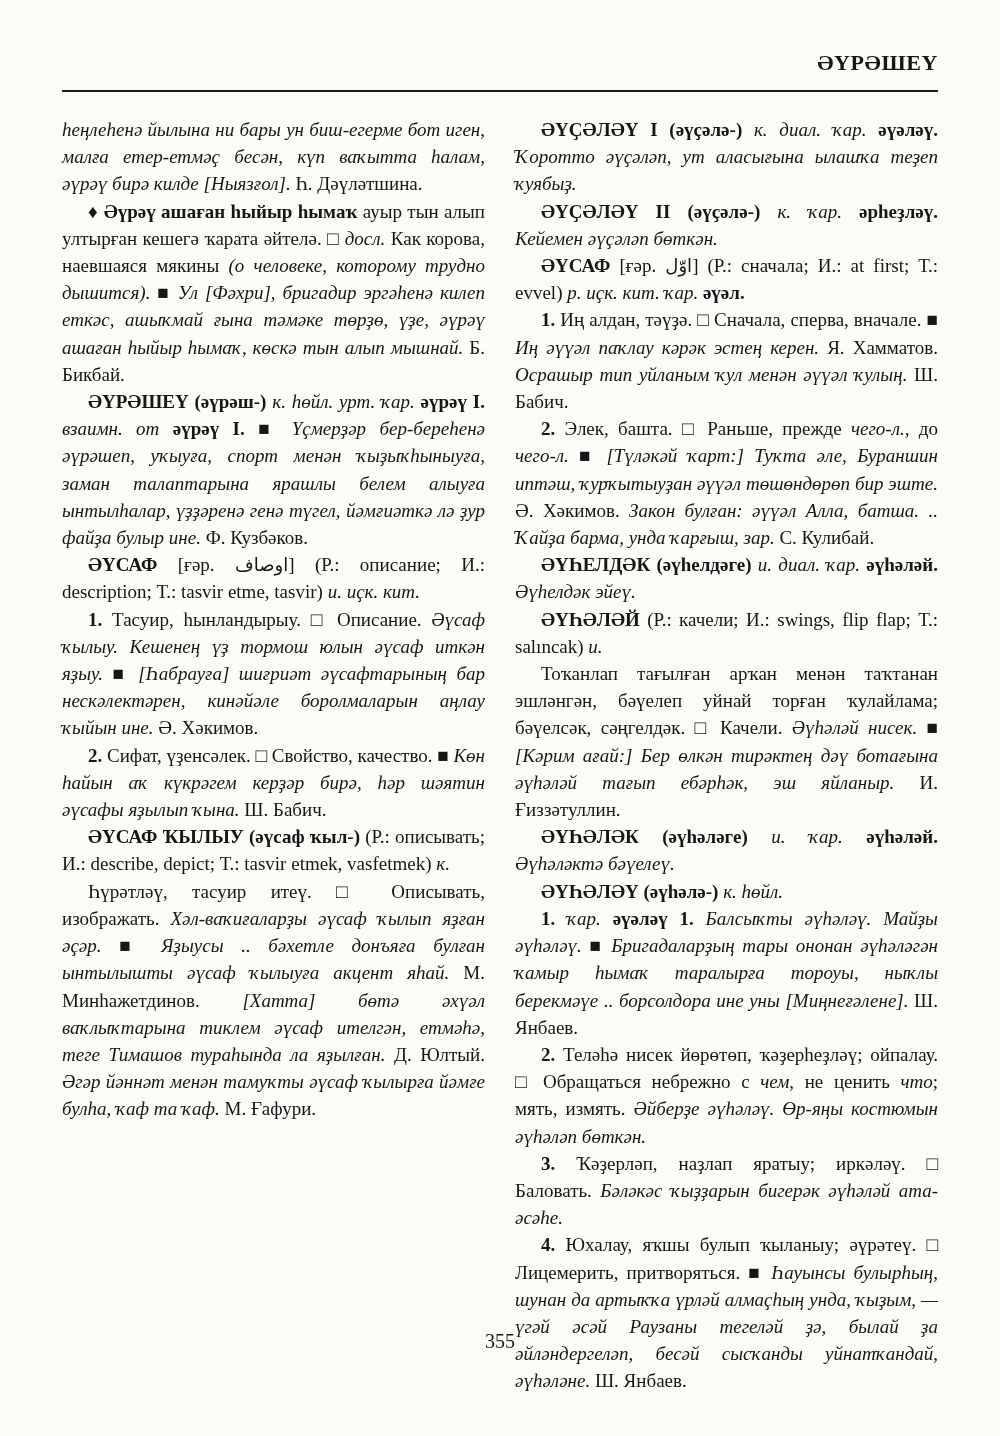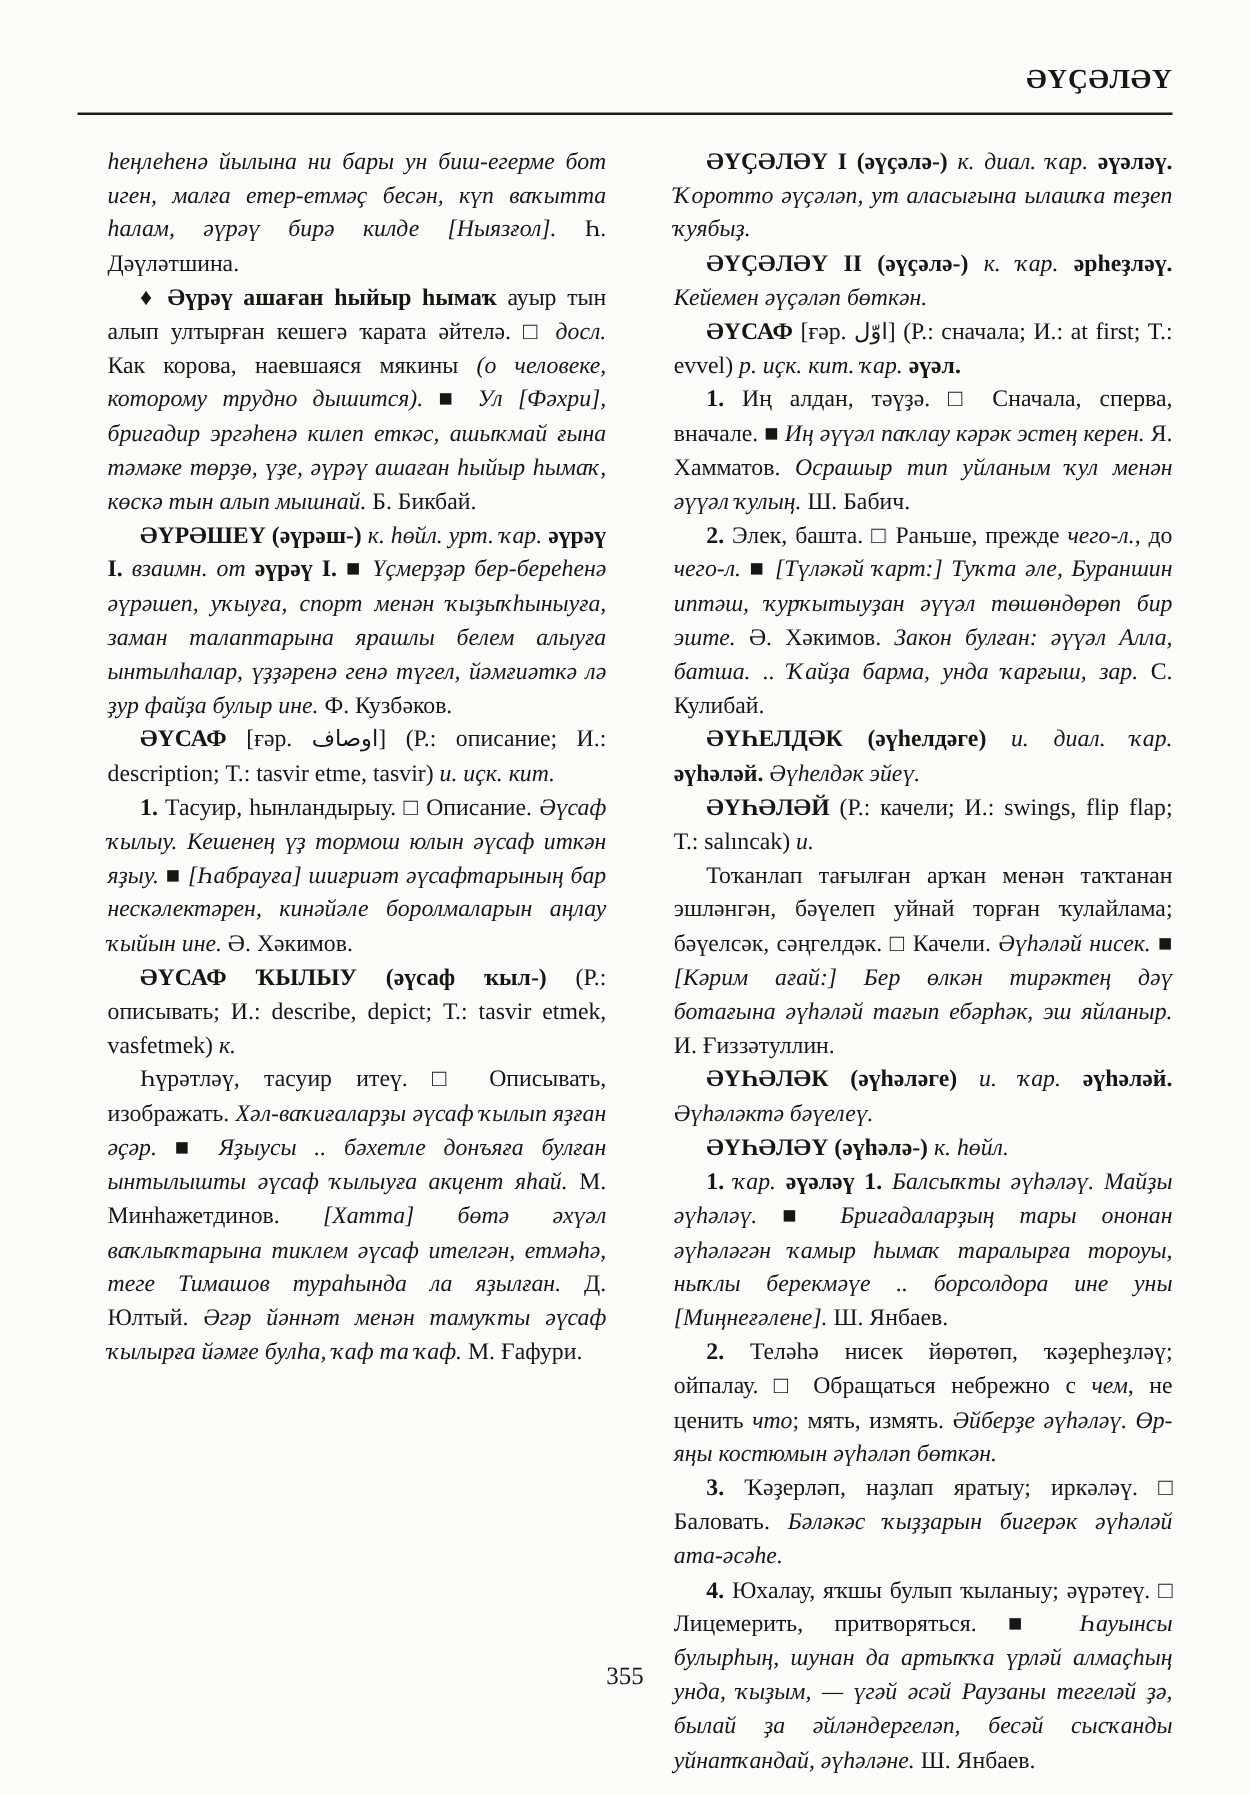--- a/index.html
+++ b/index.html
@@ -31,45 +31,46 @@
     width:876px;
     display:flex;
     gap:30px;
   }
   .col{
     width:423px;
     font-size:19px;
     line-height:27.2px;
     text-align:justify;
   }
-  .para{text-align:justify;margin-left:24px;}
+  .para{text-align:justify;}
   .para.indent{text-indent:26px;}
   .seg-b{font-weight:bold;}
   .seg-i{font-style:italic;}
   .seg-ar{font-family:"DejaVu Sans",sans-serif;font-size:0.95em;}
   .page-number{
     position:absolute;
     top:1330px;left:62px;width:876px;
     text-align:center;
     font-size:20px;
   }
 </style>
 </head>
 <body>
 
 <div class="page">
-  <div class="running-head">ӘҮҪӘЛӘҮ</div>
+  <div class="running-head">ӘҮРӘШЕҮ</div>
   <div class="head-rule"></div>
   <div class="columns">
     <div class="col">
         <div class="para"><span class="seg-i">һеңлеһенә йылына ни бары ун биш-егерме бот иген, малға етер-етмәҫ бесән, күп ваҡытта һалам, әүрәү бирә килде [Ныязғол].</span><span> Һ. Дәүләтшина.</span></div>
         <div class="para indent"><span class="seg-b">♦ </span><span class="seg-b">Әүрәү ашаған һыйыр һымаҡ</span><span> ауыр тын алып ултырған кешегә ҡарата әйтелә. □ </span><span class="seg-i">досл.</span><span> Как корова, наевшаяся мякины </span><span class="seg-i">(о человеке, которому трудно дышится).</span><span> ■ </span><span class="seg-i">Ул [Фәхри], бригадир эргәһенә килеп еткәс, ашыҡмай ғына тәмәке төрҙө, үҙе, әүрәү ашаған һыйыр һымаҡ, көскә тын алып мышнай.</span><span> Б. Бикбай.</span></div>
         <div class="para indent"><span class="seg-b">ӘҮРӘШЕҮ (әүрәш-) </span><span class="seg-i">к. һөйл. урт. ҡар. </span><span class="seg-b">әүрәү I. </span><span class="seg-i">взаимн. от </span><span class="seg-b">әүрәү I.</span><span> ■ </span><span class="seg-i">Үҫмерҙәр бер-береһенә әүрәшеп, уҡыуға, спорт менән ҡыҙыҡһыныуға, заман талаптарына ярашлы белем алыуға ынтылһалар, үҙҙәренә генә түгел, йәмғиәткә лә ҙур файҙа булыр ине.</span><span> Ф. Кузбәков.</span></div>
         <div class="para indent"><span class="seg-b">ӘҮСАФ</span><span> [ғәр. </span><span class="seg-ar">اوصاف</span><span>] (Р.: описание; И.: description; Т.: tasvir etme, tasvir) </span><span class="seg-i">и. иҫк. кит.</span></div>
         <div class="para indent"><span class="seg-b">1.</span><span> Тасуир, һынландырыу. □ Описание. </span><span class="seg-i">Әүсаф ҡылыу. Кешенең үҙ тормош юлын әүсаф иткән яҙыу.</span><span> ■ </span><span class="seg-i">[Һабрауға] шиғриәт әүсафтарының бар нескәлектәрен, кинәйәле боролмаларын аңлау ҡыйын ине.</span><span> Ә. Хәкимов.</span></div>
+        <div class="para indent"><span class="seg-b">2.</span><span> Сифат, үҙенсәлек. □ Свойство, качество. ■ </span><span class="seg-i">Көн һайын аҡ күкрәгем керҙәр бирә, һәр шәятин әүсафы яҙылып ҡына.</span><span> Ш. Бабич.</span></div>
         <div class="para indent"><span class="seg-b">ӘҮСАФ ҠЫЛЫУ (әүсаф ҡыл-)</span><span> (Р.: описывать; И.: describe, depict; Т.: tasvir etmek, vasfetmek) </span><span class="seg-i">к.</span></div>
         <div class="para indent"><span>Һүрәтләү, тасуир итеү. □ Описывать, изображать. </span><span class="seg-i">Хәл-ваҡиғаларҙы әүсаф ҡылып яҙған әҫәр.</span><span> ■ </span><span class="seg-i">Яҙыусы .. бәхетле донъяға булған ынтылышты әүсаф ҡылыуға акцент яһай.</span><span> М. Минһажетдинов. </span><span class="seg-i">[Хатта] бөтә әхүәл ваҡлыҡтарына тиклем әүсаф ителгән, етмәһә, теге Тимашов тураһында ла яҙылған.</span><span> Д. Юлтый. </span><span class="seg-i">Әгәр йәннәт менән тамуҡты әүсаф ҡылырға йәмғе булһа, ҡаф та ҡаф.</span><span> М. Ғафури.</span></div>
       </div>
     <div class="col">
         <div class="para indent"><span class="seg-b">ӘҮҪӘЛӘҮ I (әүҫәлә-) </span><span class="seg-i">к. диал. ҡар. </span><span class="seg-b">әүәләү. </span><span class="seg-i">Ҡоротто әүҫәләп, ут аласығына ылашҡа теҙеп ҡуябыҙ.</span></div>
         <div class="para indent"><span class="seg-b">ӘҮҪӘЛӘҮ II (әүҫәлә-) </span><span class="seg-i">к. ҡар. </span><span class="seg-b">әрһеҙләү. </span><span class="seg-i">Кейемен әүҫәләп бөткән.</span></div>
         <div class="para indent"><span class="seg-b">ӘҮСАФ</span><span> [ғәр. </span><span class="seg-ar">اوّل</span><span>] (Р.: сначала; И.: at first; Т.: evvel) </span><span class="seg-i">р. иҫк. кит. ҡар. </span><span class="seg-b">әүәл.</span></div>
         <div class="para indent"><span class="seg-b">1.</span><span> Иң алдан, тәүҙә. □ Сначала, сперва, вначале. ■ </span><span class="seg-i">Иң әүүәл паҡлау кәрәк эстең керен.</span><span> Я. Хамматов. </span><span class="seg-i">Осрашыр тип уйланым ҡул менән әүүәл ҡулың.</span><span> Ш. Бабич.</span></div>
         <div class="para indent"><span class="seg-b">2.</span><span> Элек, башта. □ Раньше, прежде </span><span class="seg-i">чего-л.</span><span>, до </span><span class="seg-i">чего-л.</span><span> ■ </span><span class="seg-i">[Түләкәй ҡарт:] Туҡта әле, Бураншин иптәш, ҡурҡытыуҙан әүүәл төшөндөрөп бир эште.</span><span> Ә. Хәкимов. </span><span class="seg-i">Закон булған: әүүәл Алла, батша. .. Ҡайҙа барма, унда ҡарғыш, зар.</span><span> С. Кулибай.</span></div>
         <div class="para indent"><span class="seg-b">ӘҮҺЕЛДӘК (әүһелдәге) </span><span class="seg-i">и. диал. ҡар. </span><span class="seg-b">әүһәләй. </span><span class="seg-i">Әүһелдәк эйеү.</span></div>

